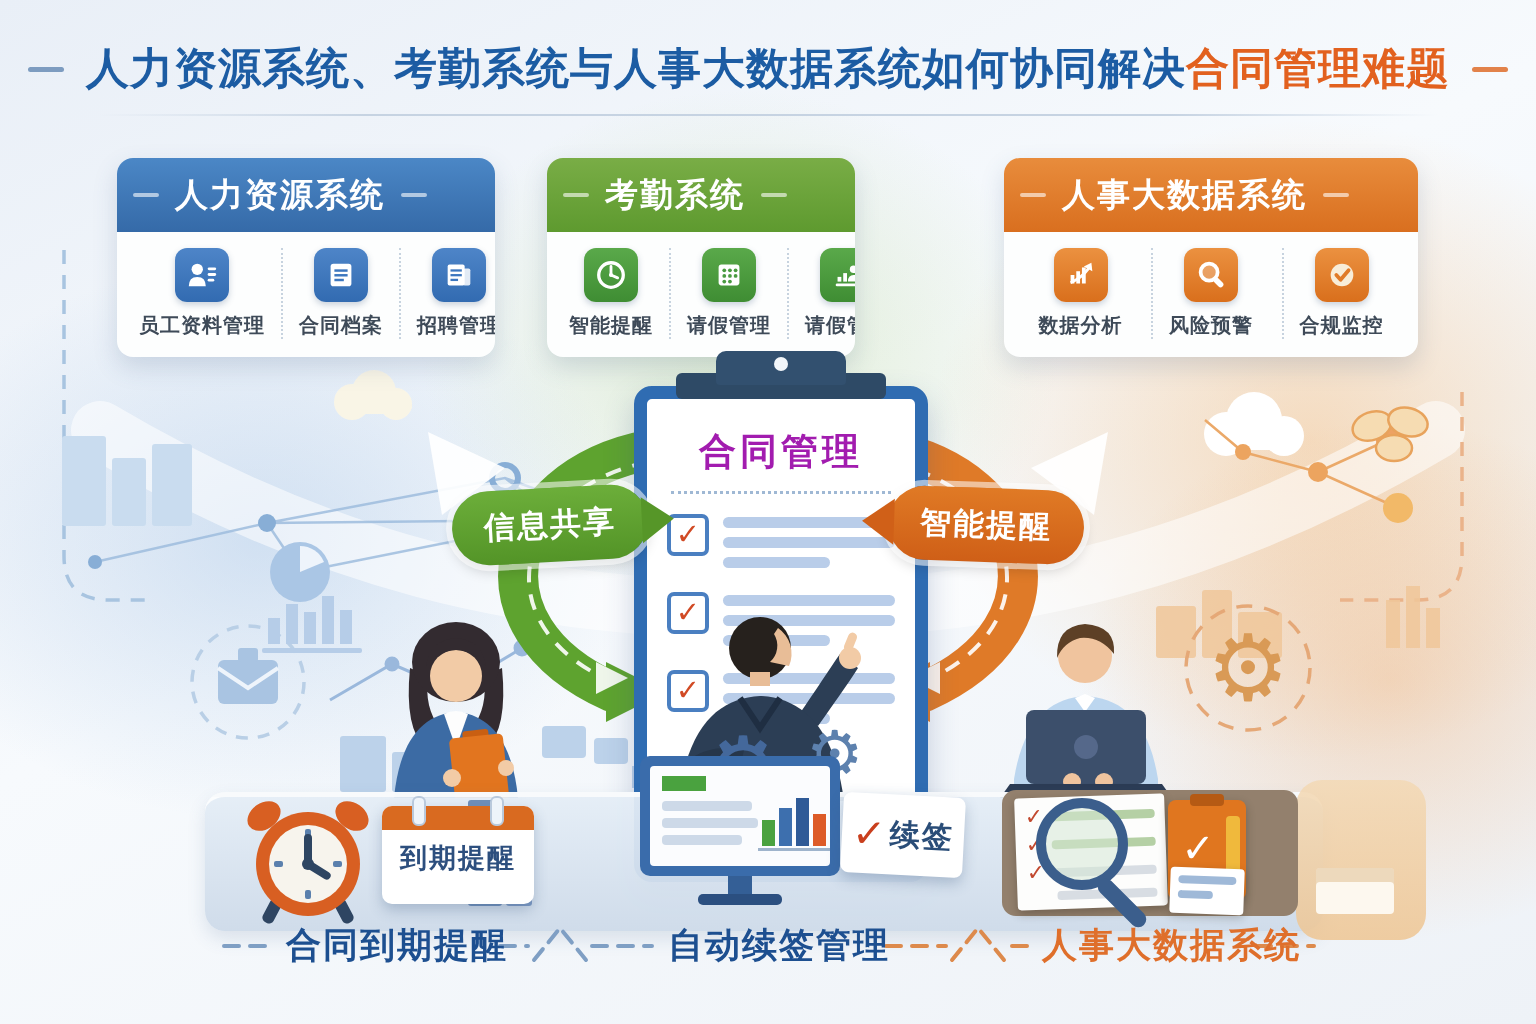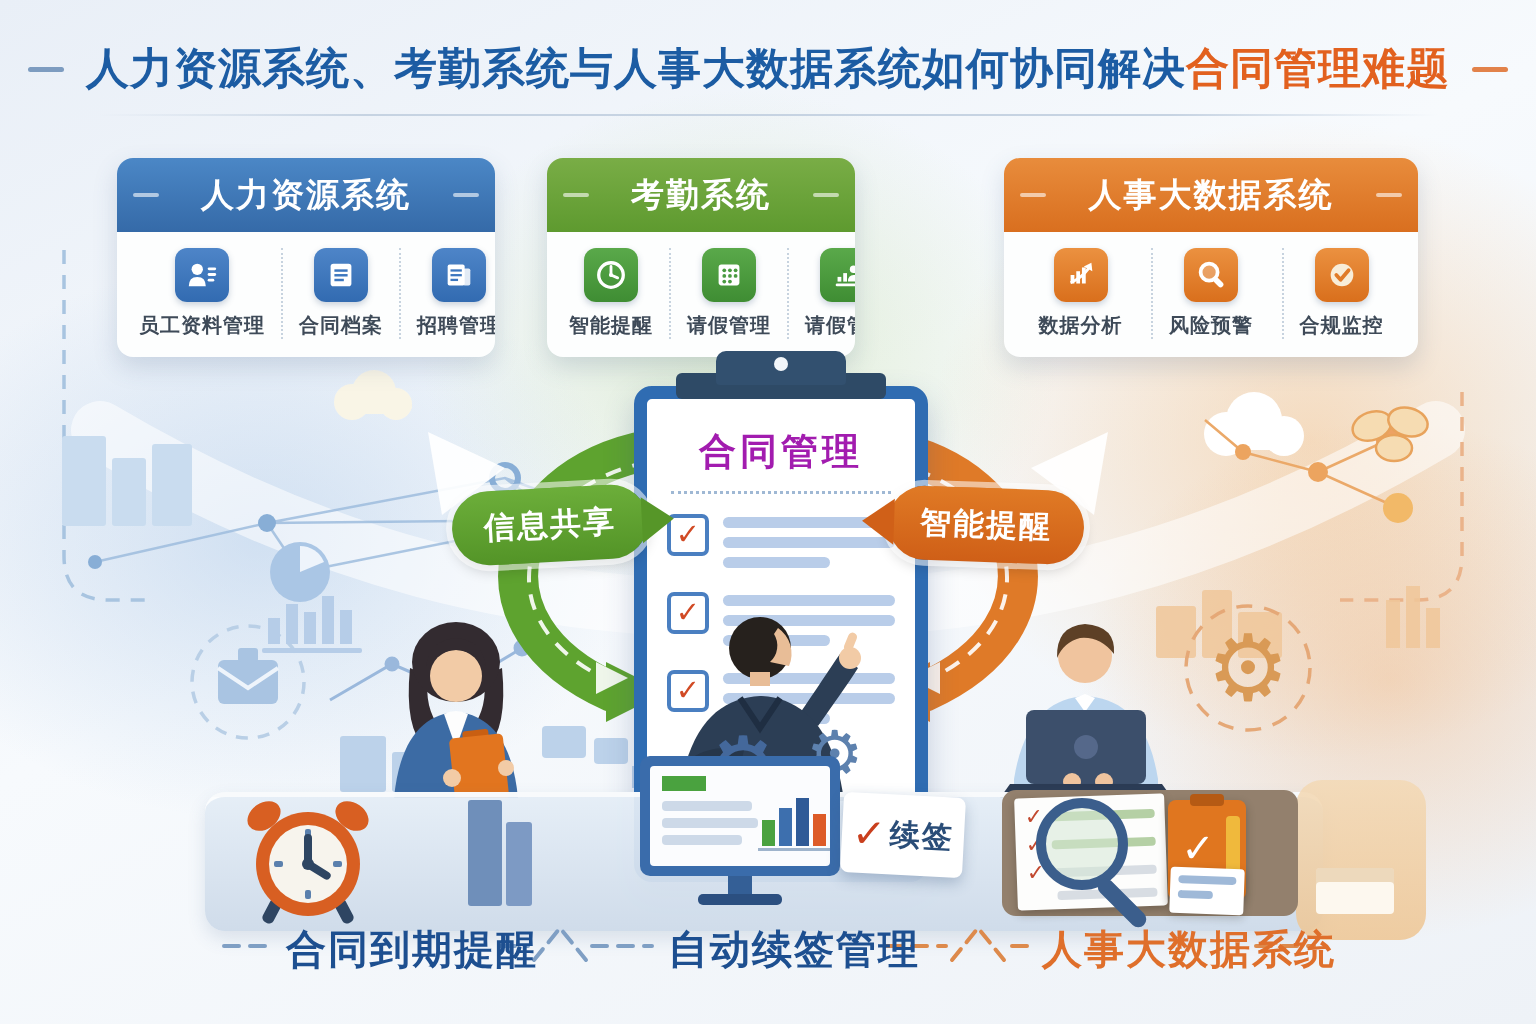--- a/index.html
+++ b/index.html
@@ -22,21 +22,21 @@
   .title-row .hl{color:#e2611f;}
   .dash{display:inline-block;width:36px;height:5px;border-radius:3px;}
   .dash.b{background:#7d9cc0;}
   .dash.o{background:#e2824a;}
   .title-underline{position:absolute;left:98px;top:114px;width:1340px;height:2px;z-index:3;
     background:linear-gradient(to right,transparent,#c6d3e2 20%,#c6d3e2 80%,transparent);}
 
   
   .card{position:absolute;top:158px;border-radius:16px;background:#fdfefe;
     box-shadow:0 10px 24px rgba(60,90,130,.18);z-index:3;overflow:hidden;}
-  .card-head{height:74px;display:flex;align-items:center;justify-content:space-between;
+  .card-head{height:74px;display:flex;align-items:center;justify-content:flex-start;
     color:#fff;font-size:33px;font-weight:800;letter-spacing:2px;}
   .hdash{display:inline-block;width:26px;height:4px;border-radius:2px;background:rgba(255,255,255,.6);margin:0 16px;}
   .card.c-blue .card-head{background:linear-gradient(180deg,#4b87c6,#356aa8);}
   .card.c-green .card-head{background:linear-gradient(180deg,#79ad46,#5e9a2f);}
   .card.c-orange .card-head{background:linear-gradient(180deg,#e88c3c,#d96f1f);font-family:Liberation Serif, serif;}
   .card-body{display:flex;justify-content:space-evenly;align-items:center;padding:16px 6px 18px;}
   .card-item{display:flex;flex-direction:column;align-items:center;padding:0 16px;}
   .card-item + .card-item{border-left:2px dotted #c7d3df;}
   .tile{width:54px;height:54px;border-radius:12px;display:flex;align-items:center;justify-content:center;
     box-shadow:0 3px 6px rgba(50,80,120,.25);}
@@ -114,21 +114,21 @@
   .mini-card{position:absolute;left:1170px;top:868px;width:74px;height:46px;background:#fff;border-radius:4px;transform:rotate(2deg);z-index:11;
     box-shadow:0 3px 8px rgba(40,30,20,.25);padding:8px 8px 0 8px;box-sizing:border-box;}
   .mini-card i{display:block;height:8px;border-radius:4px;background:#9fb9d8;margin-bottom:7px;}
   .mini-card i:last-child{width:60%;}
   .tan-box{position:absolute;left:1296px;top:780px;width:130px;height:160px;border-radius:26px;z-index:8;
     background:linear-gradient(180deg,rgba(243,217,181,.85),rgba(238,197,146,.85));}
   .tan-box .wbox{position:absolute;left:20px;bottom:26px;width:78px;height:46px;background:#fdf8ef;border-radius:4px;
     box-shadow:inset 0 14px 0 rgba(222,186,138,.5);}
 
   
-  .bottom-label{position:absolute;top:922px;font-size:40px;font-weight:800;letter-spacing:2px;z-index:12;white-space:nowrap;}
+  .bottom-label{position:absolute;top:922px;font-size:35px;font-weight:800;letter-spacing:2px;z-index:12;white-space:nowrap;}
   .bottom-label.blue{color:#1d4f90;}
   .bottom-label.orange{color:#df6f2b;}
   .bl1{left:286px;} .bl2{left:668px;} .bl3{left:1042px;}
 
   
   .person{position:absolute;z-index:6;}
 </style>
 </head>
 <body>
 
@@ -500,20 +500,26 @@
         <rect x="67" y="35" width="6" height="9" rx="2"></rect>
         <rect x="67" y="96" width="6" height="9" rx="2"></rect>
         <rect x="36" y="67" width="9" height="6" rx="2"></rect>
         <rect x="95" y="67" width="9" height="6" rx="2"></rect>
       </g>
     <rect x="66" y="40" width="8" height="32" rx="4" fill="#2e4562"></rect>
     <rect x="66" y="66" width="30" height="8" rx="4" fill="#2e4562" transform="rotate(32 70 70)"></rect>
     <circle cx="70" cy="70" r="6" fill="#2e4562"></circle>
   </svg>
 
+  <div class="calendar-card">
+    <div class="cal-head"></div>
+    <div class="ring r1"></div>
+    <div class="ring r2"></div>
+    <div class="cal-label">到期提醒</div>
+  </div>
 
   <span class="gear g1">⚙</span>
   <span class="gear g2">⚙</span>
   <svg class="z10" style="position:absolute;left:640px;top:756px;" width="210" height="152" viewBox="0 0 210 152">
     <rect x="0" y="0" width="200" height="120" rx="10" fill="#3a6cab"></rect>
     <rect x="10" y="10" width="180" height="100" rx="4" fill="#fbfcfe"></rect>
     <rect x="22" y="20" width="44" height="15" fill="#4aa23f"></rect>
     <rect x="22" y="45" width="90" height="10" rx="4" fill="#cdd9e8"></rect>
     <rect x="22" y="62" width="96" height="10" rx="4" fill="#cdd9e8"></rect>
     <rect x="22" y="79" width="80" height="10" rx="4" fill="#cdd9e8"></rect>

